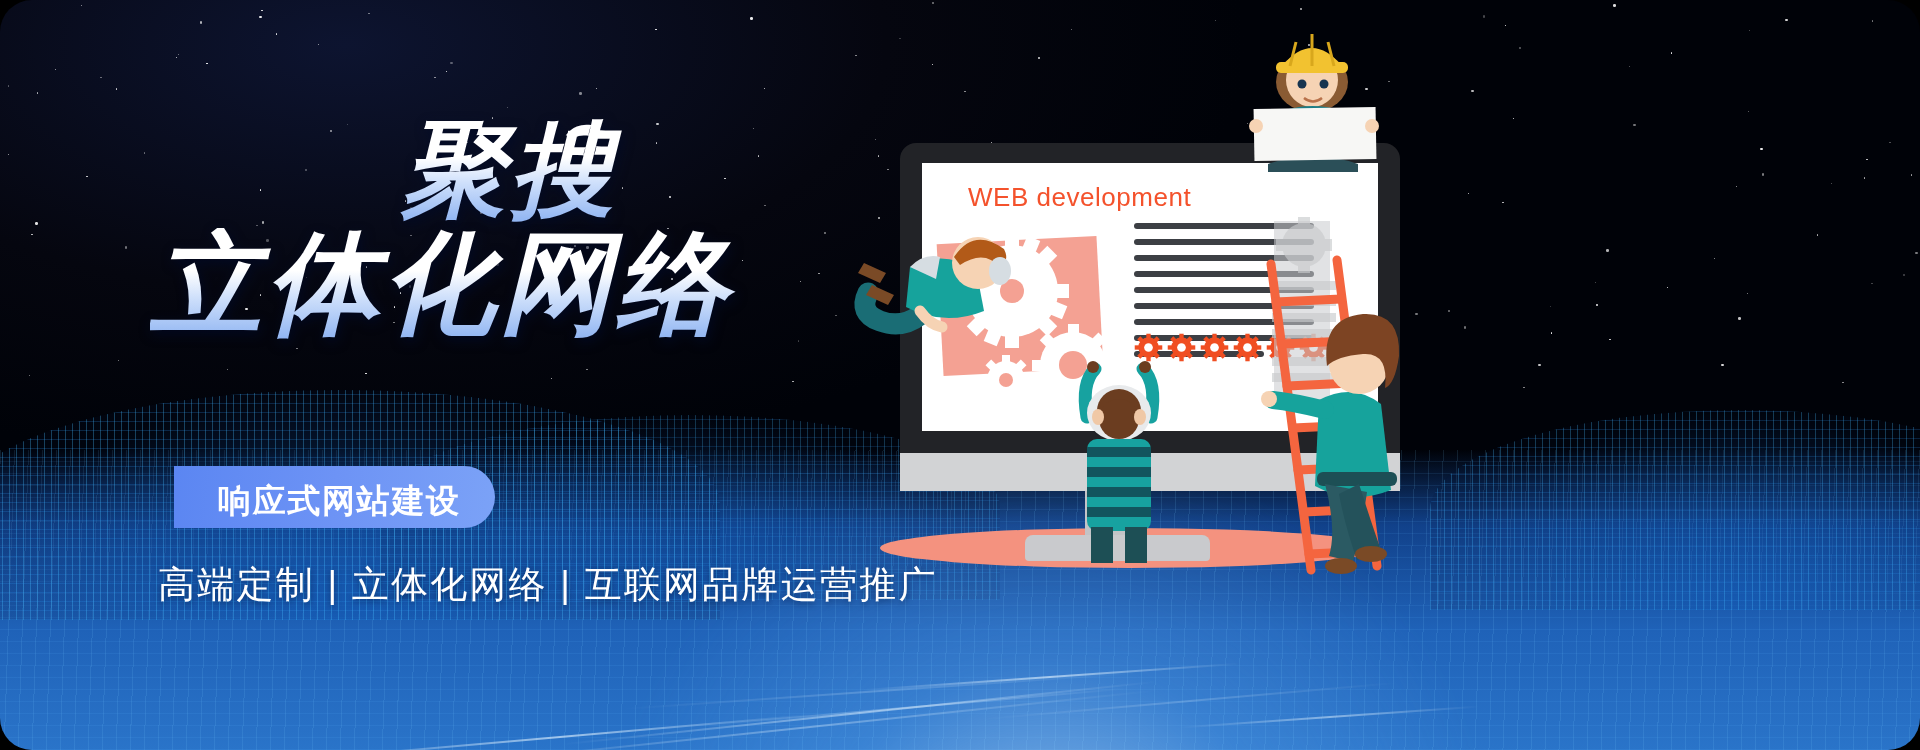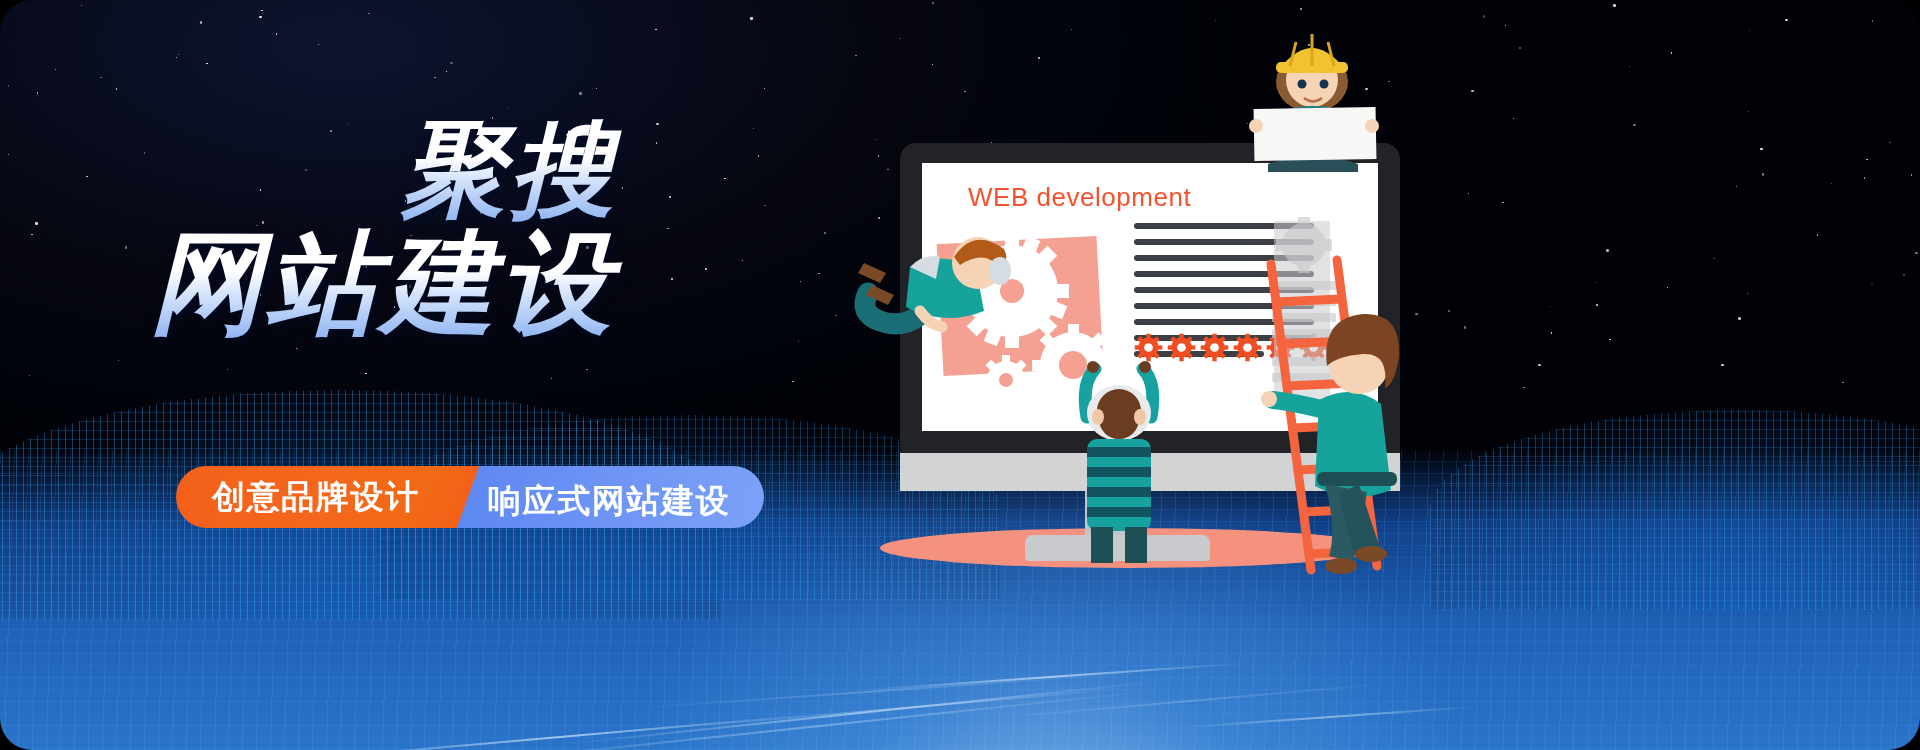--- a/index.html
+++ b/index.html
@@ -308,28 +308,28 @@
         <div class="streak" style="left: 460px; top: 406px; width: 700px; opacity: 0.42; transform: rotate(-6deg);"></div>
         <div class="streak" style="left: 1180px; top: 396px; width: 300px; opacity: 0.59; transform: rotate(-4deg);"></div>
         <div class="streak" style="left: 300px; top: 416px; width: 520px; opacity: 0.76; transform: rotate(-5deg);"></div>
       </div>
   </div>
 
   <div class="copy">
 
     <div class="headline">
       <div class="hl-line hl-1">聚搜</div>
-      <div class="hl-line hl-2">网站建设</div>
+      <div class="hl-line hl-2">立体化网络</div>
     </div>
 
     <div class="pills">
-      <div class="pill pill-a">创意品牌设计</div>
       <div class="pill pill-b">响应式网站建设</div>
     </div>
 
+    <div class="tagline">高端定制 | 立体化网络 | 互联网品牌运营推广</div>
   </div>
 
   <div class="art">
 
     <div class="floor"></div>
 
     <div class="mon-frame"></div>
     <div class="mon-screen">
 
       <div class="web-title" style="left:46px;top:19px;">WEB  development</div>

